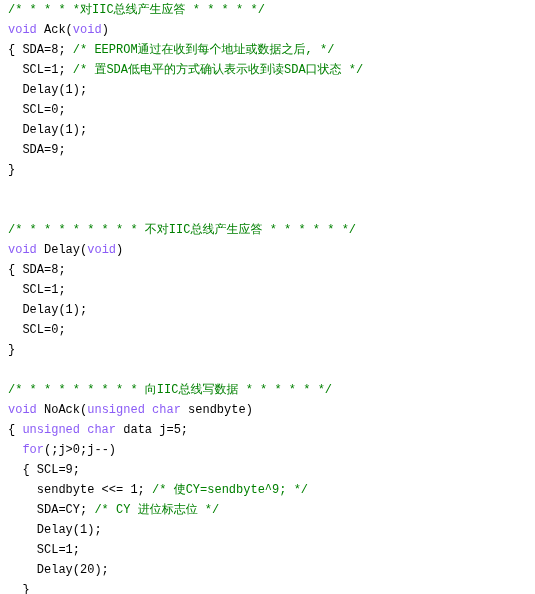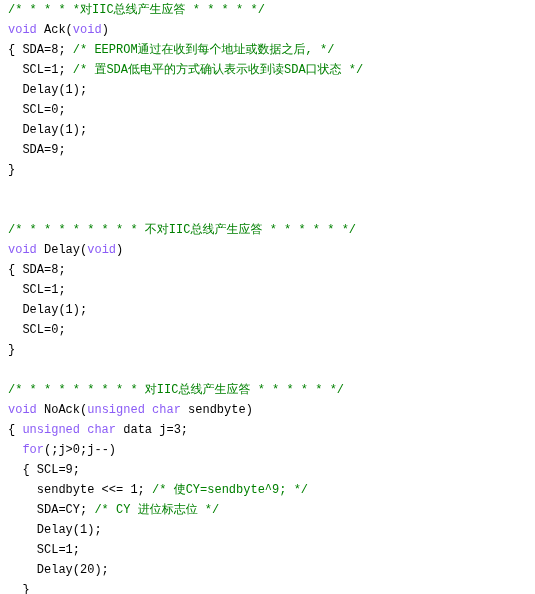--- a/index.html
+++ b/index.html
@@ -38,23 +38,23 @@
 <div class="code-line"><span class="cmt">/* * * * * * * * * 不对IIC总线产生应答 * * * * * */</span></div>
 <div class="code-line"><span class="kw">void</span><span> Delay(</span><span class="kw">void</span><span>)</span></div>
 <div class="code-line"><span>{ SDA=8;</span></div>
 <div class="code-line"><span>  SCL=1;</span></div>
 <div class="code-line"><span>  Delay(1);</span></div>
 <div class="code-line"><span>  SCL=0;</span></div>
 <div class="code-line"><span>}</span></div>
 
 <div class="code-line">&nbsp;</div>
 
-<div class="code-line"><span class="cmt">/* * * * * * * * * 对IIC总线产生应答 * * * * * */</span></div>
+<div class="code-line"><span class="cmt">/* * * * * * * * * 向IIC总线写数据 * * * * * */</span></div>
 <div class="code-line"><span class="kw">void</span><span> NoAck(</span><span class="kw">unsigned</span><span> </span><span class="kw">char</span><span> sendbyte)</span></div>
-<div class="code-line"><span>{ </span><span class="kw">unsigned</span><span> </span><span class="kw">char</span><span> data j=3;</span></div>
+<div class="code-line"><span>{ </span><span class="kw">unsigned</span><span> </span><span class="kw">char</span><span> data j=5;</span></div>
 <div class="code-line"><span>  </span><span class="kw">for</span><span>(;j&gt;0;j--)</span></div>
 <div class="code-line"><span>  { SCL=9;</span></div>
 <div class="code-line"><span>    sendbyte &lt;&lt;= 1; </span><span class="cmt">/* 使CY=sendbyte^9; */</span></div>
 <div class="code-line"><span>    SDA=CY; </span><span class="cmt">/* CY 进位标志位 */</span></div>
 <div class="code-line"><span>    Delay(1);</span></div>
 <div class="code-line"><span>    SCL=1;</span></div>
 <div class="code-line"><span>    Delay(20);</span></div>
 <div class="code-line"><span>  }</span></div>
 
 </body></html>

